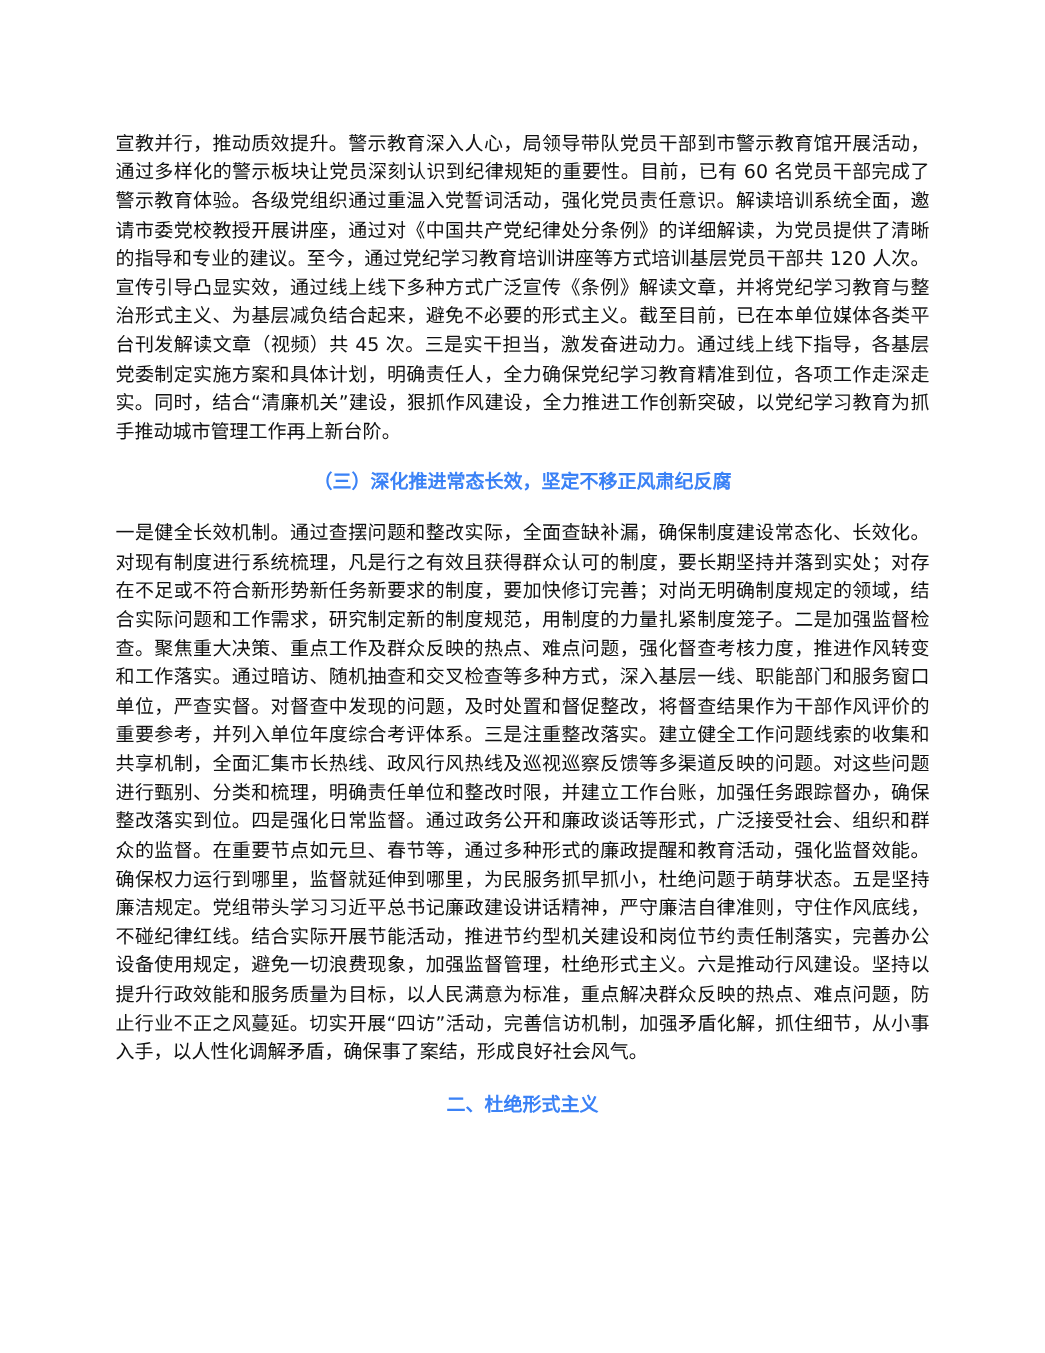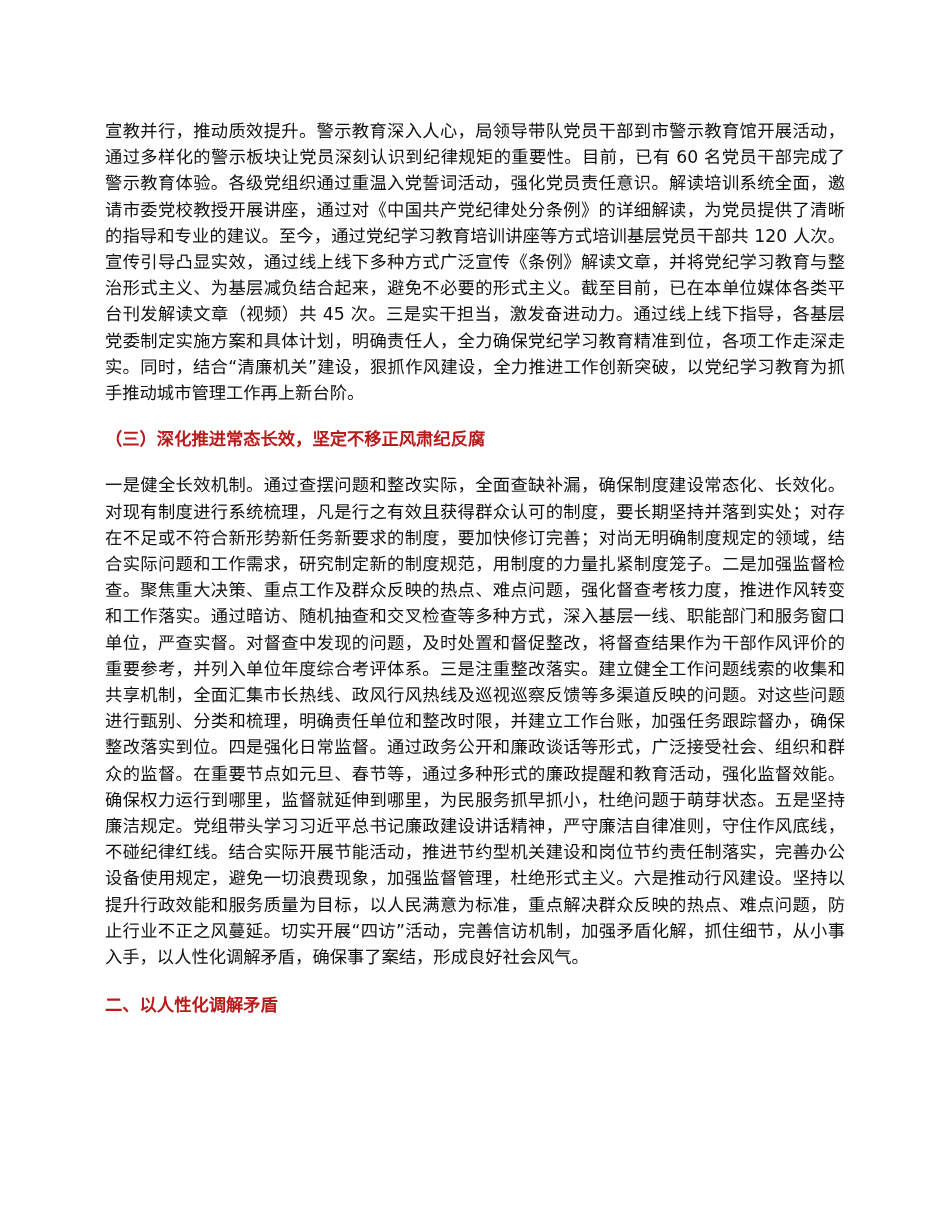--- a/index.html
+++ b/index.html
@@ -41,23 +41,23 @@
   }
   .gap-md { height: 20px; }
   .gap-lg { height: 22px; }
 
   
   .heading-sub,
   .heading-main {
     font-size: 17.3px;
     line-height: 26.2px;
     font-weight: bold;
-    text-align: left;
+    text-align: center;
     margin: 0;
-    color: #b91c1c;
+    color: #3b82f6;
     word-break: break-all;
   }
 </style>
 </head>
 <body>
 
 <div class="page">
   <div class="doc-body">
 
     <p class="para">宣教并行，推动质效提升。警示教育深入人心，局领导带队党员干部到市警示教育馆开展活动，通过多样化的警示板块让党员深刻认识到纪律规矩的重要性。目前，已有 60 名党员干部完成了警示教育体验。各级党组织通过重温入党誓词活动，强化党员责任意识。解读培训系统全面，邀请市委党校教授开展讲座，通过对《中国共产党纪律处分条例》的详细解读，为党员提供了清晰的指导和专业的建议。至今，通过党纪学习教育培训讲座等方式培训基层党员干部共 120 人次。宣传引导凸显实效，通过线上线下多种方式广泛宣传《条例》解读文章，并将党纪学习教育与整治形式主义、为基层减负结合起来，避免不必要的形式主义。截至目前，已在本单位媒体各类平台刊发解读文章（视频）共 45 次。三是实干担当，激发奋进动力。通过线上线下指导，各基层党委制定实施方案和具体计划，明确责任人，全力确保党纪学习教育精准到位，各项工作走深走实。同时，结合“清廉机关”建设，狠抓作风建设，全力推进工作创新突破，以党纪学习教育为抓手推动城市管理工作再上新台阶。</p>
@@ -65,19 +65,19 @@
     <div class="gap-md"></div>
 
     <p class="heading-sub">（三）深化推进常态长效，坚定不移正风肃纪反腐</p>
 
     <div class="gap-md"></div>
 
     <p class="para">一是健全长效机制。通过查摆问题和整改实际，全面查缺补漏，确保制度建设常态化、长效化。对现有制度进行系统梳理，凡是行之有效且获得群众认可的制度，要长期坚持并落到实处；对存在不足或不符合新形势新任务新要求的制度，要加快修订完善；对尚无明确制度规定的领域，结合实际问题和工作需求，研究制定新的制度规范，用制度的力量扎紧制度笼子。二是加强监督检查。聚焦重大决策、重点工作及群众反映的热点、难点问题，强化督查考核力度，推进作风转变和工作落实。通过暗访、随机抽查和交叉检查等多种方式，深入基层一线、职能部门和服务窗口单位，严查实督。对督查中发现的问题，及时处置和督促整改，将督查结果作为干部作风评价的重要参考，并列入单位年度综合考评体系。三是注重整改落实。建立健全工作问题线索的收集和共享机制，全面汇集市长热线、政风行风热线及巡视巡察反馈等多渠道反映的问题。对这些问题进行甄别、分类和梳理，明确责任单位和整改时限，并建立工作台账，加强任务跟踪督办，确保整改落实到位。四是强化日常监督。通过政务公开和廉政谈话等形式，广泛接受社会、组织和群众的监督。在重要节点如元旦、春节等，通过多种形式的廉政提醒和教育活动，强化监督效能。确保权力运行到哪里，监督就延伸到哪里，为民服务抓早抓小，杜绝问题于萌芽状态。五是坚持廉洁规定。党组带头学习习近平总书记廉政建设讲话精神，严守廉洁自律准则，守住作风底线，不碰纪律红线。结合实际开展节能活动，推进节约型机关建设和岗位节约责任制落实，完善办公设备使用规定，避免一切浪费现象，加强监督管理，杜绝形式主义。六是推动行风建设。坚持以提升行政效能和服务质量为目标，以人民满意为标准，重点解决群众反映的热点、难点问题，防止行业不正之风蔓延。切实开展“四访”活动，完善信访机制，加强矛盾化解，抓住细节，从小事入手，以人性化调解矛盾，确保事了案结，形成良好社会风气。</p>
 
     <div class="gap-lg"></div>
 
-    <p class="heading-main">二、以人性化调解矛盾</p>
+    <p class="heading-main">二、杜绝形式主义</p>
 
     <div class="gap-lg"></div>
 
 
   </div>
 </div>
 
 </body></html>

